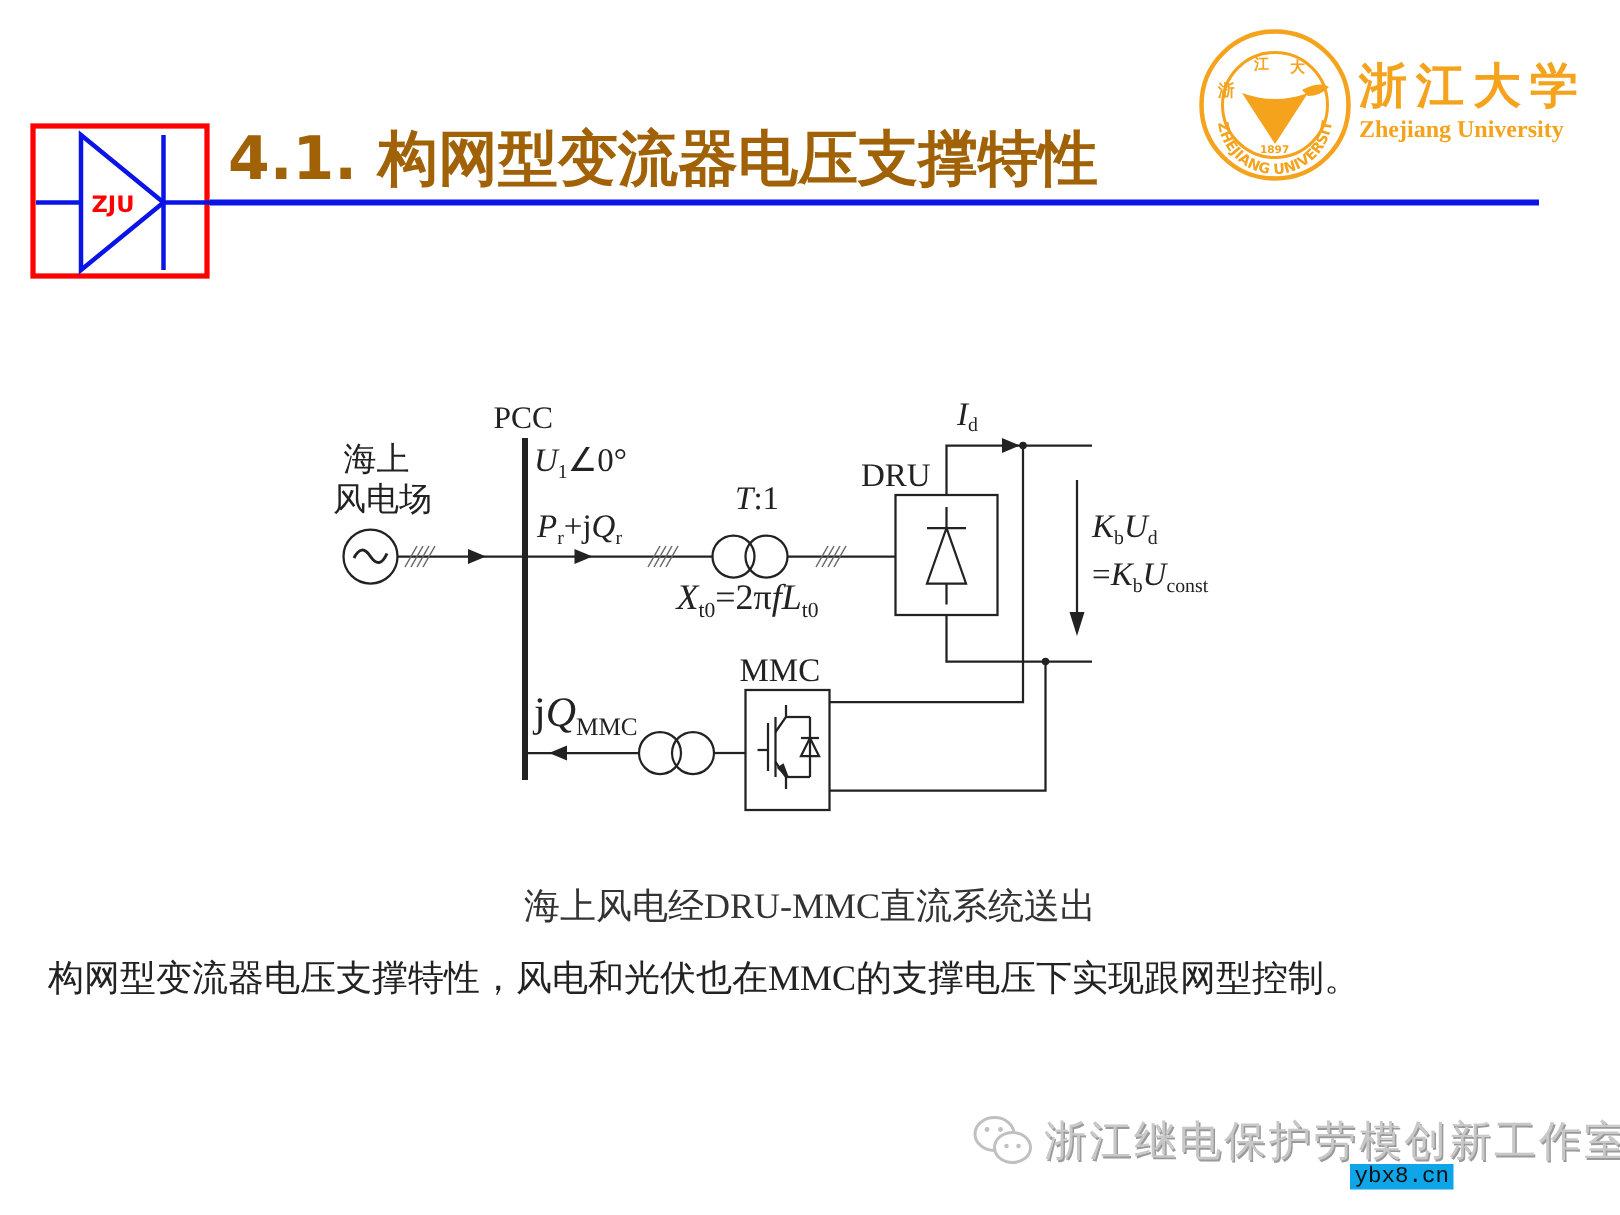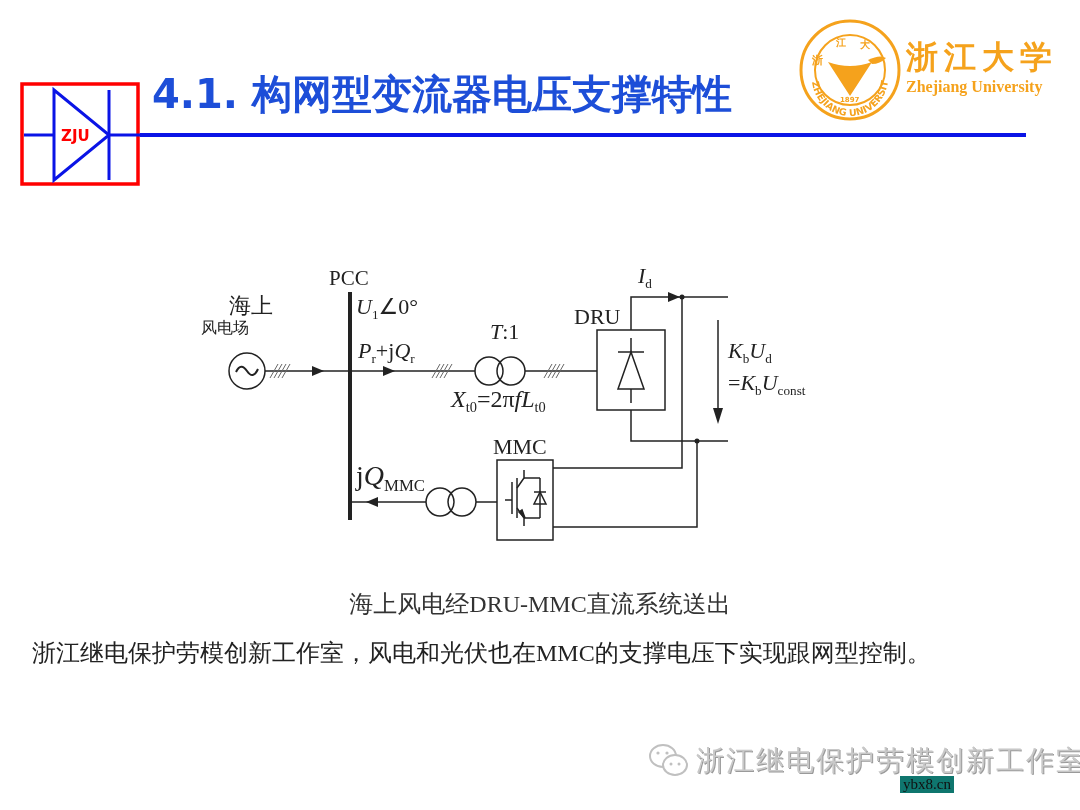--- a/index.html
+++ b/index.html
@@ -5,22 +5,22 @@
     html, body { margin: 0; padding: 0; }
     body {
       width: 1080px; height: 810px; background: #ffffff; position: relative; overflow: hidden;
       font-family: "Liberation Serif", "DejaVu Serif", serif; color: #1a1a1a;
     }
     .abs { position: absolute; }
     
     #zju-logo-box { left: 20px; top: 82px; width: 120px; height: 104px; }
     #title-rule { left: 140px; top: 133px; width: 886px; height: 4px; background: #0a14e6; }
     #page-title {
-      left: 152px; top: 67px; font-family: "DejaVu Sans", "Liberation Sans", sans-serif;
-      font-weight: bold; font-size: 40px; letter-spacing: 0px; color: #1d4ed8; white-space: nowrap;
+      left: 152px; top: 78px; font-family: "DejaVu Sans", "Liberation Sans", sans-serif;
+      font-weight: bold; font-size: 40px; letter-spacing: 0px; color: #a16207; white-space: nowrap;
     }
     #univ-seal { left: 798px; top: 18px; width: 104px; height: 104px; }
     #univ-name-cn {
       left: 906px; top: 36px; font-size: 32px; color: #f5a21c; font-weight: bold; letter-spacing: 6px;
       font-family: "DejaVu Serif", serif; white-space: nowrap;
     }
     #univ-name-en {
       left: 906px; top: 78px; font-size: 16px; color: #f5a21c; font-weight: bold; white-space: nowrap;
       font-family: "Liberation Serif", serif;
     }
@@ -36,22 +36,22 @@
     #body-text {
       left: 32px; top: 636px; width: 1010px; font-size: 24px; line-height: 34px; color: #222;
     }
     #watermark {
       left: 648px; top: 742px; font-size: 28px; color: #c8c8c8; white-space: nowrap;
       font-family: "DejaVu Sans", sans-serif; letter-spacing: 2px;
       text-shadow: 1px 1px 0 #9a9a9a;
     }
     #wechat-icon { left: 648px; top: 742px; width: 42px; height: 38px; }
     #site-tag {
-      left: 900px; top: 776px; font-family: Liberation Serif, serif; font-size: 15px; color: #111;
-      background: #0f766e; padding: 0 3px;
+      left: 900px; top: 776px; font-family: Liberation Mono, monospace; font-size: 15px; color: #111;
+      background: #0ea5e9; padding: 0 3px;
     }
   </style>
 </head>
 <body>
 
 <svg class="abs" id="zju-logo-box" viewBox="0 0 120 104">
   <rect x="2" y="2" width="116" height="100" fill="none" stroke="#ff0000" stroke-width="3.5"></rect>
   <line x1="4" y1="53" x2="34" y2="53" stroke="#0a14e6" stroke-width="3"></line>
   <polygon points="34,8 34,98 89,53" fill="none" stroke="#0a14e6" stroke-width="3"></polygon>
   <line x1="89" y1="8" x2="89" y2="98" stroke="#0a14e6" stroke-width="3"></line>
@@ -159,38 +159,38 @@
       <circle cx="262" cy="242" r="14"></circle>
     </g>
     <line x1="276" y1="242" x2="297" y2="242" stroke-width="1.5"></line>
     <line x1="150" y1="242" x2="226" y2="242" stroke-width="1.5"></line>
     <polygon points="178,237 166,242 178,247" fill="#222" stroke="none"></polygon>
   </svg>
 
   <div class="dlabel" style="left:26px;top:34px;font-size:22px;line-height:24px;text-align:center;width:50px">
     <div>海上</div>
   </div>
-  <div class="dlabel" style="left:1px;top:58px;font-size:16px">风电场</div>
+  <div class="dlabel" style="left:22px;top:58px;font-size:22px">风电场</div>
   <div class="dlabel" style="left:129px;top:6px;font-size:21px">PCC</div>
   <div class="dlabel" style="left:156px;top:34px;font-size:22px"><i>U</i><sub>1</sub>∠0°</div>
   <div class="dlabel" style="left:158px;top:78px;font-size:22px"><i>P</i><sub>r</sub>+j<i>Q</i><sub>r</sub></div>
   <div class="dlabel" style="left:290px;top:59px;font-size:22px"><i>T</i>:1</div>
   <div class="dlabel" style="left:251px;top:126px;font-size:24px"><i>X</i><sub>t0</sub>=2π<i>f</i><i>L</i><sub>t0</sub></div>
   <div class="dlabel" style="left:374px;top:44px;font-size:22px">DRU</div>
   <div class="dlabel" style="left:438px;top:3px;font-size:22px"><i>I</i><sub>d</sub></div>
   <div class="dlabel" style="left:528px;top:78px;font-size:22px"><i>K</i><sub>b</sub><i>U</i><sub>d</sub></div>
   <div class="dlabel" style="left:528px;top:110px;font-size:22px">=<i>K</i><sub>b</sub><i>U</i><sub>const</sub></div>
   <div class="dlabel" style="left:293px;top:174px;font-size:22px">MMC</div>
   <div class="dlabel" style="left:156px;top:200px;font-size:28px">j<i>Q</i><sub>MMC</sub></div>
 </div>
 
 <div class="abs" id="caption">海上风电经DRU-MMC直流系统送出</div>
 
 <div class="abs" id="body-text">
-  <div>浙江继电保护劳模创新工作室，风电和光伏也在MMC的支撑电压下实现跟网型控制。</div>
+  <div>构网型变流器电压支撑特性，风电和光伏也在MMC的支撑电压下实现跟网型控制。</div>
 </div>
 
 <svg class="abs" id="wechat-icon" viewBox="0 0 42 38">
   <ellipse cx="15" cy="14" rx="13" ry="11" fill="none" stroke="#c0c0c0" stroke-width="2"></ellipse>
   <ellipse cx="27" cy="23" rx="12" ry="10" fill="#fff" stroke="#c0c0c0" stroke-width="2"></ellipse>
   <circle cx="10" cy="11" r="1.6" fill="#c0c0c0"></circle>
     <circle cx="19" cy="11" r="1.6" fill="#c0c0c0"></circle>
   <circle cx="23" cy="22" r="1.5" fill="#c0c0c0"></circle>
     <circle cx="31" cy="22" r="1.5" fill="#c0c0c0"></circle>
 </svg>

